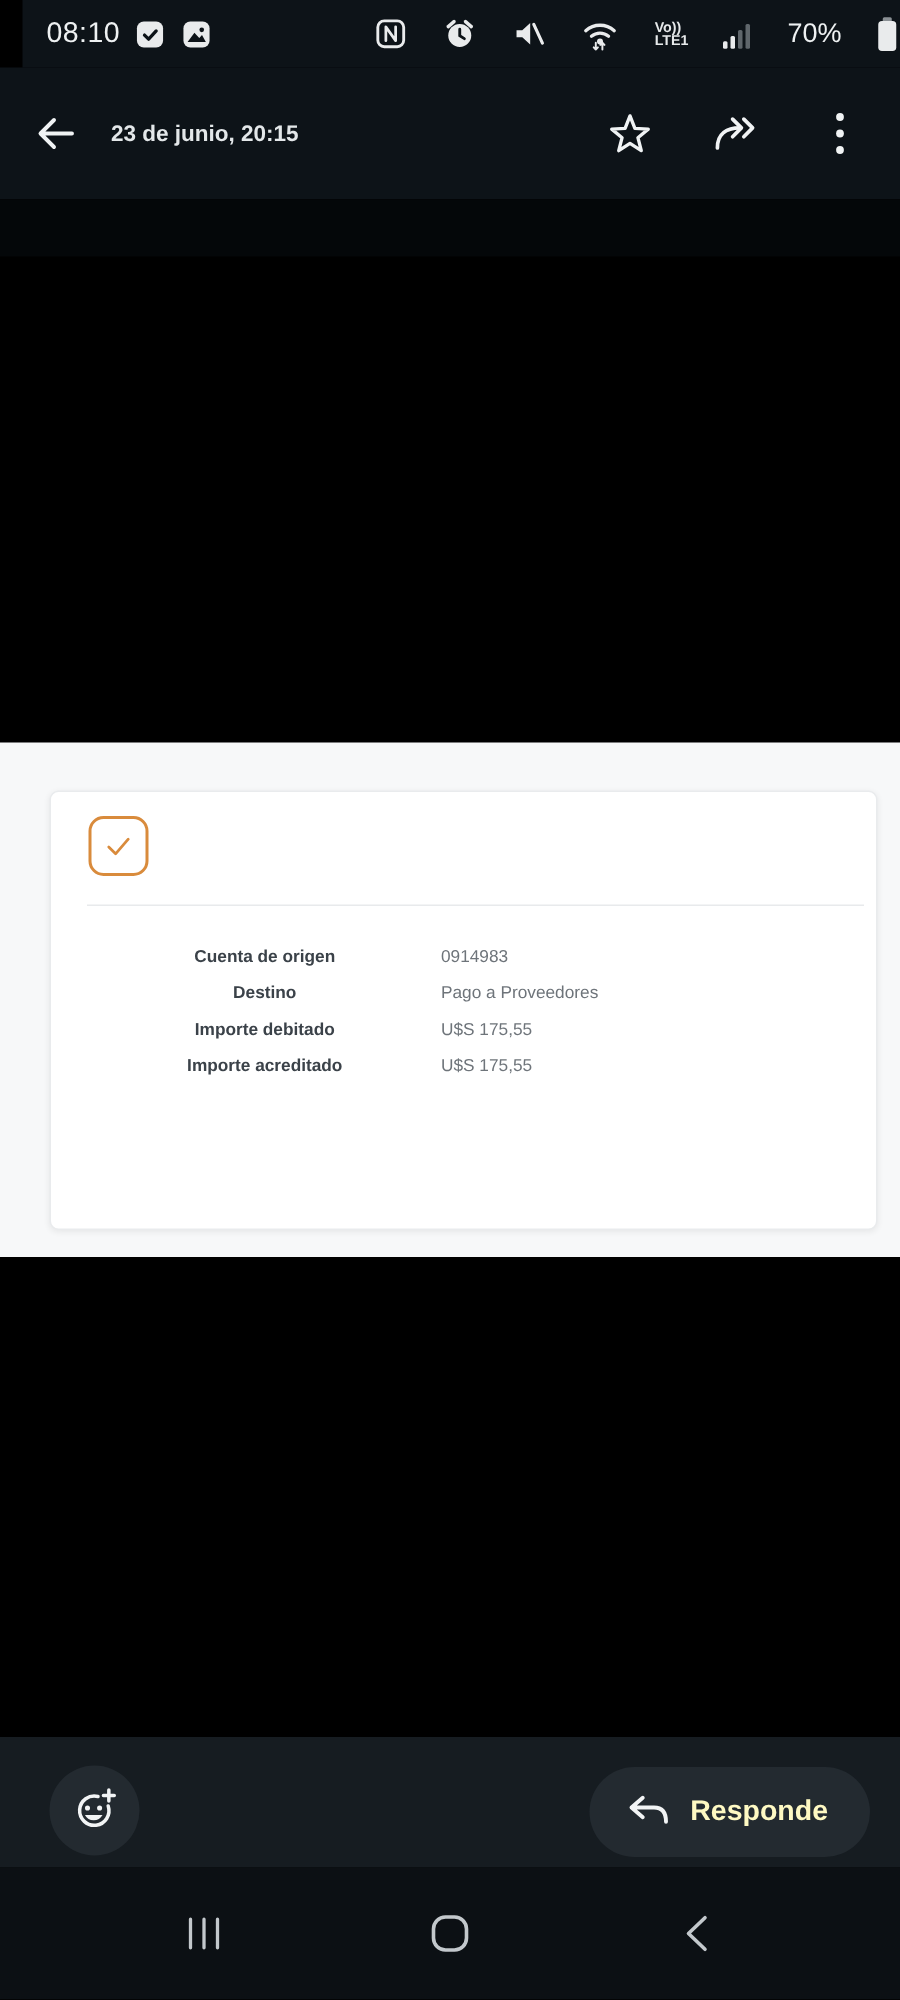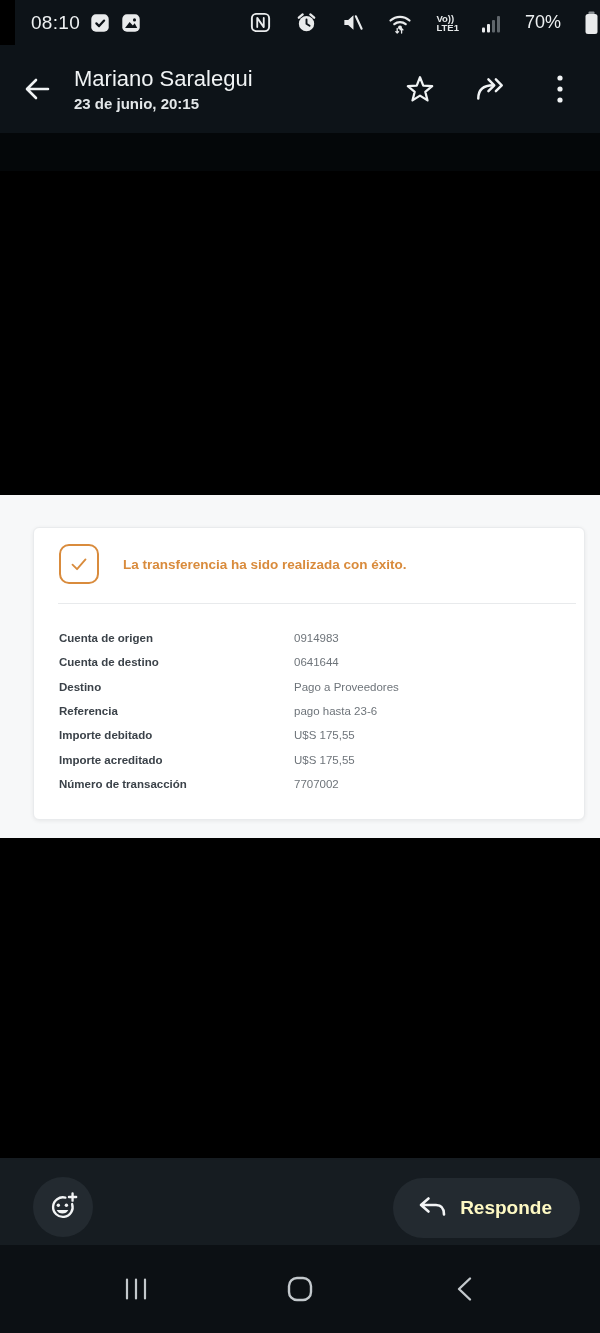--- a/index.html
+++ b/index.html
@@ -29,21 +29,21 @@
   .viewer-top-tint { top:133px; left:0; width:600px; height:38px; background:#040709; }
 
   .band { top:495px; left:0; width:600px; height:343px; background:#f7f8f9; }
   .card { top:527px; left:33px; width:552px; height:293px; background:#ffffff; border:1px solid #e9ebed; border-radius:6px; box-shadow:0 1px 4px rgba(0,0,0,.07); }
   .card-head { position:absolute; top:16px; left:25px; right:20px; display:flex; align-items:center; gap:24px; }
   .check-badge { width:40px; height:40px; border:2px solid #d98b3c; border-radius:10px; display:flex; align-items:center; justify-content:center; flex:none; }
   .success-msg { font-size:13.5px; font-weight:700; color:#d98b3c; }
   .card-divider { position:absolute; top:75px; left:24px; right:8px; height:1px; background:#e8eaec; }
   .rows { position:absolute; top:98px; left:25px; right:14px; }
   .row { display:flex; align-items:center; height:24.3px; }
-  .row-label { width:235px; font-size:11.5px; font-weight:700; color:#3b4249; }
+  .row-label { width:235px; font-size:11.5px; font-weight:700; color:#3b4249;text-align:center; }
   .row-value { font-size:11.5px; color:#6e747a; }
 
   
   .actionbar { top:1158px; left:0; width:600px; height:87px; background:#161c21; }
   .emoji-btn { position:absolute; left:33px; top:19px; width:60px; height:60px; border-radius:50%; background:#232a30; display:flex; align-items:center; justify-content:center; }
   .reply-btn { position:absolute; right:20px; top:20px; height:60px; border-radius:30px; background:#232a30; display:flex; align-items:center; gap:13px; padding:0 28px 0 24px; }
   .reply-label { font-size:19px; font-weight:700; color:#fef9c3; }
 
   
   .navbar { top:1245px; left:0; width:600px; height:88px; background:#0c1014; display:flex; align-items:center; justify-content:space-between; padding:0 112px; }
@@ -124,21 +124,20 @@
 
 <div class="abs appheader">
   <div class="hdr-back">
     <span>
       <svg width="30" height="30" viewBox="0 0 30 30">
           <path d="M26 15 H5.5 M14 6 L5 15 L14 24" stroke="#f0f3f4" stroke-width="2.6" fill="none" stroke-linecap="round" stroke-linejoin="round"></path>
         </svg>
     </span>
   </div>
   <div class="hdr-titles">
-    <span class="hdr-title">Mariano Saralegui</span>
     <span class="hdr-sub">23 de junio, 20:15</span>
   </div>
   <div class="hdr-actions">
     <div class="hdr-btn">
       <span>
         <svg width="32" height="32" viewBox="0 0 30 30">
             <polygon points="15,4 18.06,11.79 26.41,12.29 19.95,17.61 22.05,25.71 15,21.2 7.95,25.71 10.05,17.61 3.59,12.29 11.94,11.79" fill="none" stroke="#f0f3f4" stroke-width="2.1" stroke-linejoin="round"></polygon>
           </svg>
       </span>
     </div>
@@ -170,51 +169,38 @@
 
 <div class="abs card">
   <div class="card-head">
     <div class="check-badge">
       <span>
         <svg width="26" height="26" viewBox="0 0 40 40">
             <path d="M10 21 L17 28 L30 13" stroke="#d98b3c" stroke-width="2.8" fill="none" stroke-linecap="round" stroke-linejoin="round"></path>
           </svg>
       </span>
     </div>
-    <span class="success-msg">La transferencia ha sido realizada con éxito.</span>
   </div>
   <div class="card-divider"></div>
   <div class="rows">
     <div class="row">
       <span class="row-label">Cuenta de origen</span>
       <span class="row-value">0914983</span>
     </div>
     <div class="row">
-      <span class="row-label">Cuenta de destino</span>
-      <span class="row-value">0641644</span>
-    </div>
-    <div class="row">
       <span class="row-label">Destino</span>
       <span class="row-value">Pago a Proveedores</span>
     </div>
     <div class="row">
-      <span class="row-label">Referencia</span>
-      <span class="row-value">pago hasta 23-6</span>
-    </div>
-    <div class="row">
       <span class="row-label">Importe debitado</span>
       <span class="row-value">U$S 175,55</span>
     </div>
     <div class="row">
       <span class="row-label">Importe acreditado</span>
       <span class="row-value">U$S 175,55</span>
-    </div>
-    <div class="row">
-      <span class="row-label">Número de transacción</span>
-      <span class="row-value">7707002</span>
     </div>
   </div>
 </div>
 
 <div class="abs actionbar">
   <div class="emoji-btn">
     <span>
       <svg width="34" height="34" viewBox="0 0 32 32">
         <path d="M24.6 13.2 A9.2 9.2 0 1 1 18.2 7.2" stroke="#f2f4f5" stroke-width="2.2" fill="none" stroke-linecap="round"></path>
         <circle cx="11.6" cy="14.4" r="1.6" fill="#f2f4f5"></circle>

